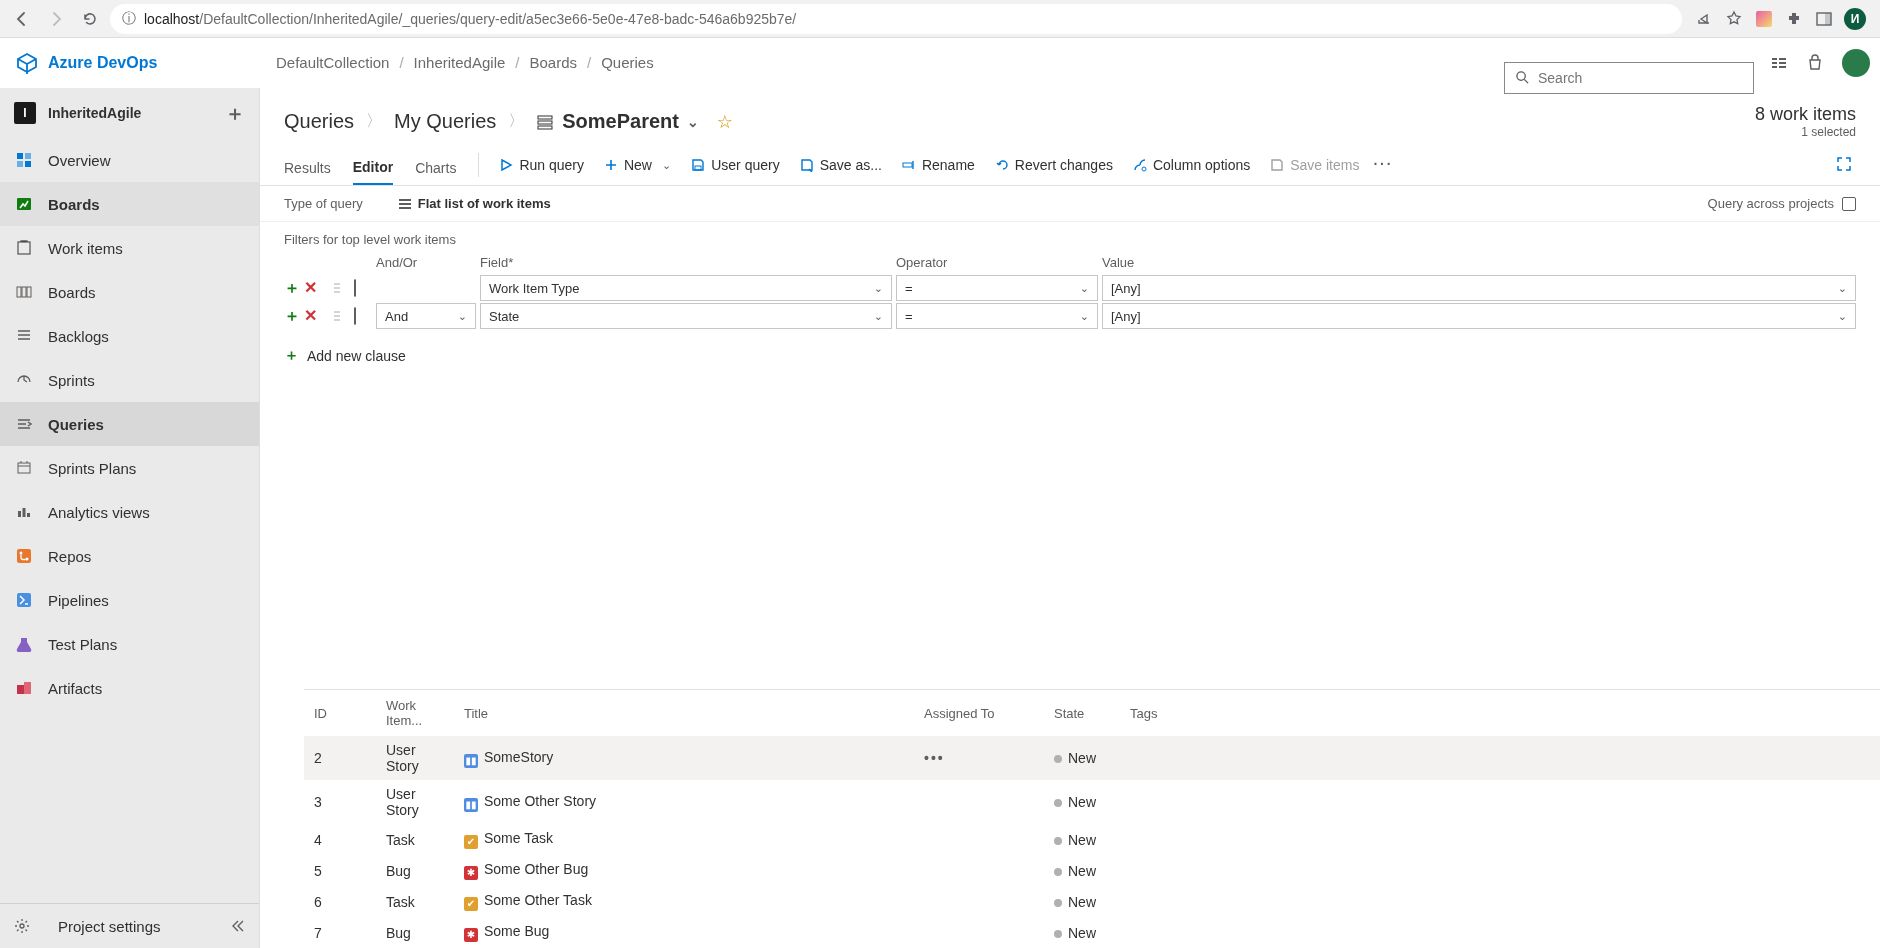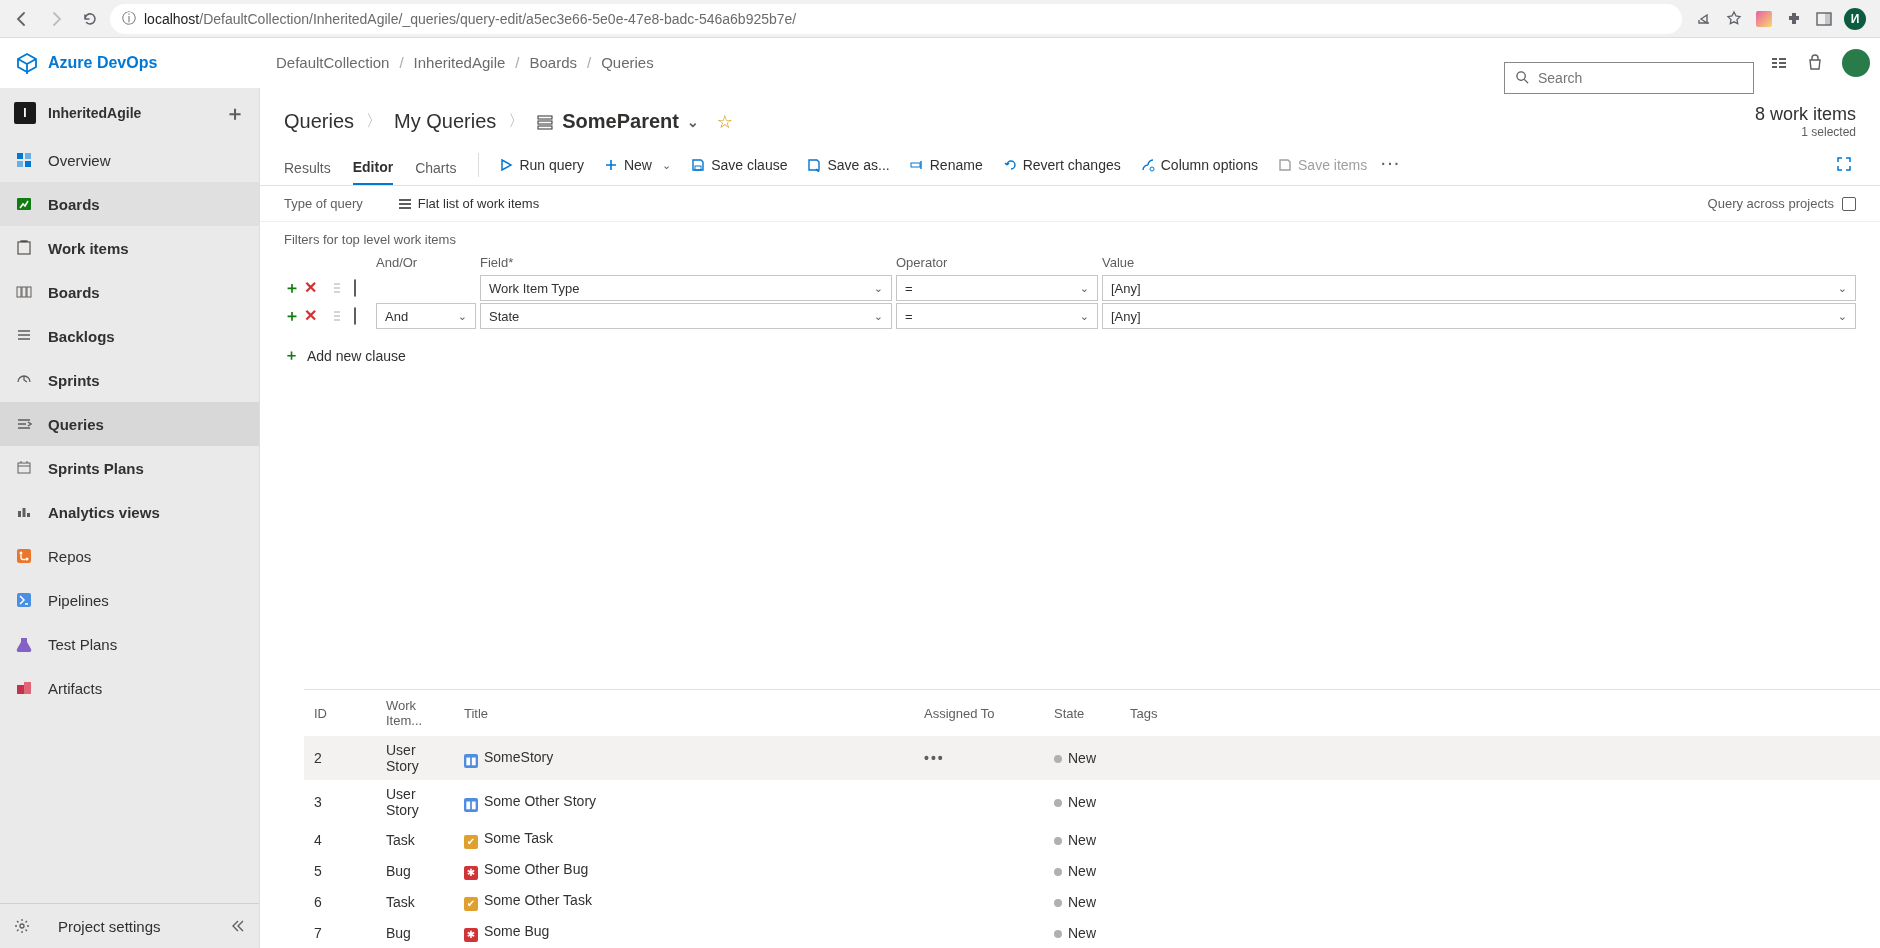--- a/index.html
+++ b/index.html
@@ -30,21 +30,21 @@
 .avatar-green { width: 28px; height: 28px; border-radius: 50%; background: #297b4a; margin-right: -6px; }
 
 
 .layout { display: flex; height: calc(100vh - 88px); }
 
 
 .sidebar { width: 260px; background: #eaeaea; display: flex; flex-direction: column; border-right: 1px solid #ddd; }
 .project-row { height: 50px; display: flex; align-items: center; padding: 0 14px; gap: 12px; font-weight: 600; }
 .project-badge { width: 22px; height: 22px; background: #1a1a1a; color: #fff; display: flex; align-items: center; justify-content: center; font-size: 12px; font-weight: 600; border-radius: 2px; }
 .project-row .plus { margin-left: auto; color: #605e5c; font-size: 20px; }
-.nav-item { height: 44px; display: flex; align-items: center; padding: 0 14px; gap: 14px; color: #323130; font-size: 15px; font-weight: bold; }
+.nav-item { height: 44px; display: flex; align-items: center; padding: 0 14px; gap: 14px; color: #323130; font-size: 15px; }
 .nav-item.group { font-weight: 400; }
 .nav-item.sub { padding-left: 14px; }
 .nav-item.active-group { background: #e0e0e0; font-weight: 600; position: relative; }
 .nav-item.current { background: #d8d8d8; font-weight: 600; }
 .nav-item .icon { width: 20px; height: 20px; display: flex; align-items: center; justify-content: center; color: #605e5c; }
 .sidebar-footer { margin-top: auto; border-top: 1px solid #d0d0d0; }
 .settings-row { height: 44px; display: flex; align-items: center; padding: 0 14px; gap: 28px; font-size: 15px; }
 .settings-row .collapse { margin-left: auto; color: #605e5c; }
 
 
@@ -68,21 +68,21 @@
 .tool-btn { display: flex; align-items: center; gap: 6px; padding: 4px 10px 10px 10px; color: #323130; font-size: 14px; cursor: pointer; }
 .tool-btn .ticon { color: #0078d4; display: flex; align-items: center; }
 .tool-btn.disabled { color: #a19f9d; }
 .tool-btn.disabled .ticon { color: #a19f9d; }
 .tool-more { margin-left: 4px; color: #605e5c; letter-spacing: 2px; font-weight: bold; padding-bottom: 8px; }
 .expand-btn { margin-left: auto; color: #0078d4; padding-bottom: 8px; padding-right: 4px;}
 
 
 .qtype-row { display: flex; align-items: flex-end; padding: 10px 24px; font-size: 13px; color: #605e5c; border-bottom: 1px solid #eee; gap: 25px; }
 .qtype-row .label { margin-right: 10px; }
-.qtype-row .val { display: flex; align-items: center; gap: 6px; color: #323130; }
+.qtype-row .val { display: flex; align-items: center; gap: 6px; color: #323130; font-weight: bold; }
 .qtype-row .right { margin-left: auto; display: flex; align-items: center; gap: 8px; }
 .checkbox-sq { width: 14px; height: 14px; border: 1px solid #605e5c; border-radius: 2px; }
 
 
 .filters-head { padding: 10px 24px 4px 24px; font-size: 13px; color: #605e5c; }
 .filter-grid { padding: 0 20px 8px 24px; }
 .fg-head { display: flex; font-size: 13px; color: #605e5c; padding: 4px 0; }
 .col-actions { width: 48px; }
 .col-grip { width: 22px; }
 .col-check { width: 22px; }
@@ -412,21 +412,21 @@
           <span>New</span> 
           <span class="chev" style="color:#605e5c;font-size:11px;margin-left:4px">⌄</span>
         </div>
       <div class="tool-btn">
           <span class="ticon">
             <svg width="14" height="14" viewBox="0 0 14 14">
               <path d="M2 2h8l2 2v8H2z" stroke="#0078d4" stroke-width="1.4" fill="none"></path>
               <rect x="4" y="8" width="6" height="4" stroke="#0078d4" fill="none"></rect>
             </svg>
           </span>
-          <span>Save clause</span>
+          <span>User query</span>
         </div>
       <div class="tool-btn">
           <span class="ticon">
             <svg width="14" height="14" viewBox="0 0 14 14">
               <path d="M2 2h8l2 2v8H2z" stroke="#0078d4" stroke-width="1.4" fill="none"></path>
               <path d="M9 11l3 3" stroke="#0078d4" stroke-width="1.4"></path>
             </svg>
           </span>
           <span>Save as...</span>
         </div>

